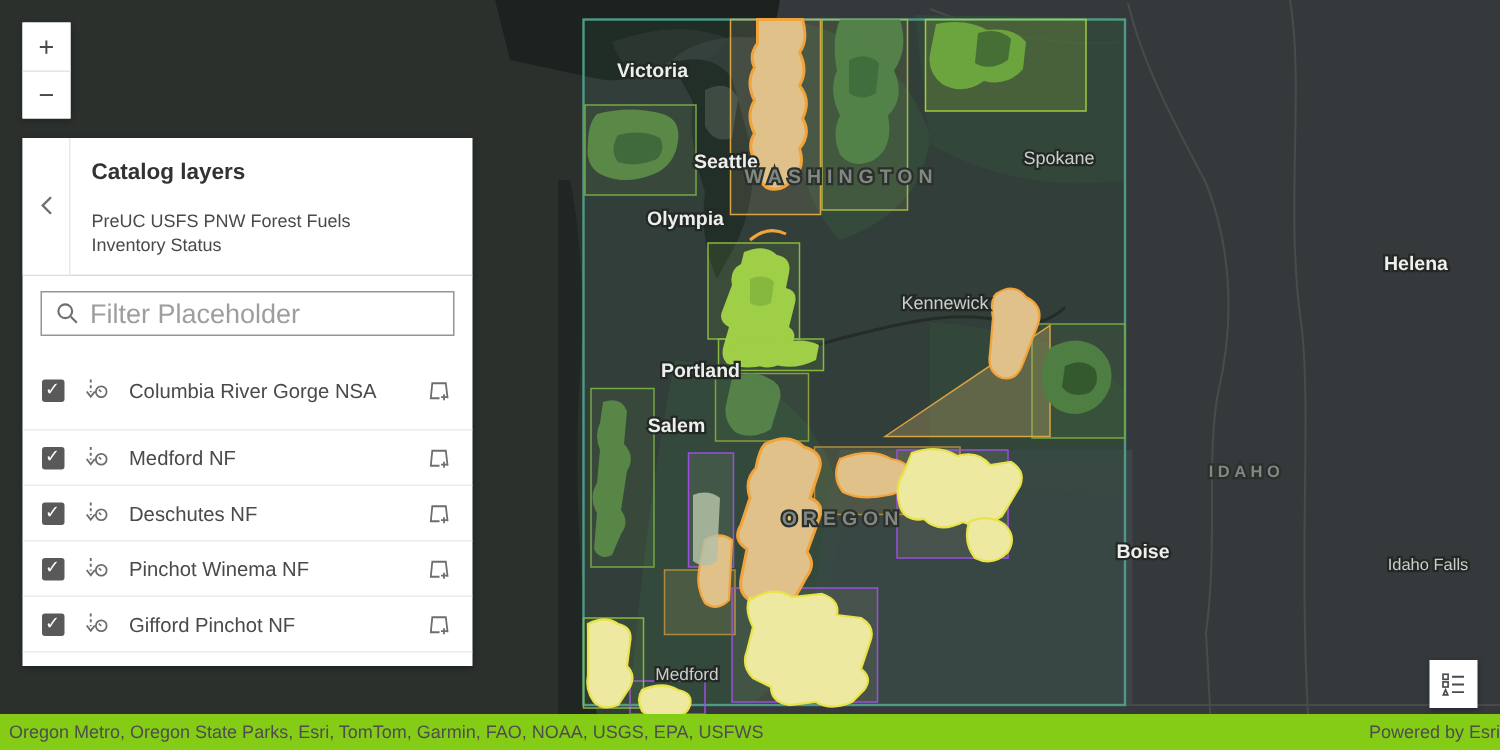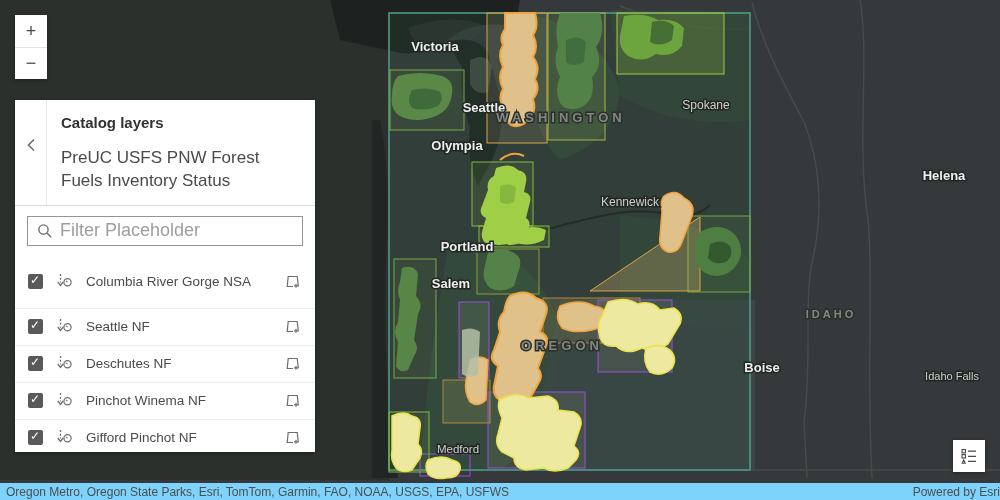--- a/index.html
+++ b/index.html
@@ -11,45 +11,45 @@
   .city{fill:#EDEFED;font-size:13px;paint-order:stroke;stroke:#232825;stroke-width:3px;font-weight:bold;}
   .city-sm{fill:#CBCFCB;font-size:12px;paint-order:stroke;stroke:#232825;stroke-width:3px;}
   .state{fill:#818781;font-size:13px;letter-spacing:4px;paint-order:stroke;stroke:#2B302C;stroke-width:3px;font-weight:bold;}
   
   .widget{position:absolute;background:#fff;box-shadow:0 1px 4px rgba(0,0,0,.35);}
   #zoomctl{left:15px;top:15px;width:32px;}
   .zbtn{width:32px;height:32px;background:#fff;border:none;font-size:18px;color:#4a4a4a;
         display:flex;align-items:center;justify-content:center;cursor:pointer;padding:0;}
   .zbtn+.zbtn{border-top:1px solid #e4e4e4;}
   
-  #panel{left:15px;top:100px;width:300px;height:352px;overflow:hidden;color:#4a4a4a;}
+  #panel{left:15px;top:92px;width:300px;height:352px;overflow:hidden;color:#4a4a4a;}
   #panel-header{display:flex;border-bottom:1px solid #dcdcdc;}
   #back{width:32px;border:none;background:#fff;border-right:1px solid #e8e8e8;
         display:flex;align-items:flex-start;justify-content:center;padding-top:38px;cursor:pointer;}
   #head-texts{padding:14px 14px 12px 14px;}
   #panel-title{font-size:15px;font-weight:bold;color:#323232;margin:0 0 7px 0;}
-  #panel-sub{font-size:17px;color:#4a4a4a;line-height:1.35;width:210px;margin-top:16px;}
+  #panel-sub{font-size:12px;color:#4a4a4a;line-height:1.35;width:210px;margin-top:16px;}
   #filter-wrap{padding:10px 12px;position:relative;}
   #filter{width:100%;box-sizing:border-box;height:30px;border:1px solid #959595;background:#fff;
           padding:0 8px 0 32px;font-size:18px;color:#333;font-family:"Liberation Sans",sans-serif;outline:none;}
   #filter::placeholder{color:#9e9e9e;}
   #search-ic{position:absolute;left:22px;top:17px;}
   .row{display:flex;align-items:center;gap:13px;padding:0 13px;min-height:36px;border-bottom:1px solid #ececec;cursor:pointer;}
   .row.two{min-height:52px;}
   .cb{width:15px;height:15px;background:#595959;border-radius:2px;flex:none;position:relative;}
   .cb::after{content:"✓";position:absolute;left:2px;top:-1px;color:#fff;font-size:12px;}
   .lyr-ic{flex:none;display:flex;}
   .row-label{flex:1;font-size:13.5px;color:#4a4a4a;line-height:1.3;padding-right:4px;}
   .add-ic{flex:none;display:flex;cursor:pointer;}
   
   #legendbtn{left:953px;top:440px;width:32px;height:32px;border:none;display:flex;
              align-items:center;justify-content:center;cursor:pointer;position:absolute;background:#fff;
              box-shadow:0 1px 4px rgba(0,0,0,.35);padding:0;}
   
-  #attrib{position:absolute;left:0;bottom:0;width:1000px;height:17px;background:#7dd3fc;
+  #attrib{position:absolute;left:0;bottom:0;width:1000px;height:24px;background:#84cc16;
           display:flex;align-items:center;justify-content:space-between;font-size:12px;color:#4e4e4e;}
   #attrib-src{padding-left:6px;white-space:nowrap;overflow:hidden;}
   #attrib-esri{white-space:nowrap;}
 </style>
 </head>
 <body>
 
 <div id="app">
 
   <svg id="map" viewBox="0 0 1000 480">
@@ -214,21 +214,21 @@
         <div class="row">
           <div class="cb"></div>
           <span class="lyr-ic">
             <svg width="17" height="17" viewBox="0 0 17 17">
               <path d="M4.5,1 V9.5" stroke="#6e6e6e" stroke-width="1.3" stroke-dasharray="2,1.8" fill="none"></path>
               <path d="M1.8,9 L4.5,12.5 L7.2,9" stroke="#6e6e6e" stroke-width="1.3" fill="none"></path>
               <circle cx="11.5" cy="9.2" r="3.6" stroke="#6e6e6e" stroke-width="1.2" fill="#fff"></circle>
               <path d="M11.5,9.2 L9.9,7.8" stroke="#6e6e6e" stroke-width="1.1" fill="none"></path>
             </svg>
           </span>
-          <span class="row-label">Seattle NF</span>
+          <span class="row-label">Medford NF</span>
           <span class="add-ic">
             <svg width="19" height="17" viewBox="0 0 19 17">
               <path d="M10,13.5 H4.2 L5.2,3.5 H14.2 L15.4,13.5" stroke="#6e6e6e" stroke-width="1.2" fill="none"></path>
               <path d="M13,10.8 V14.8 M11,12.8 H15" stroke="#6e6e6e" stroke-width="1.2" fill="none"></path>
             </svg>
           </span>
         </div>
         <div class="row">
           <div class="cb"></div>
           <span class="lyr-ic">

